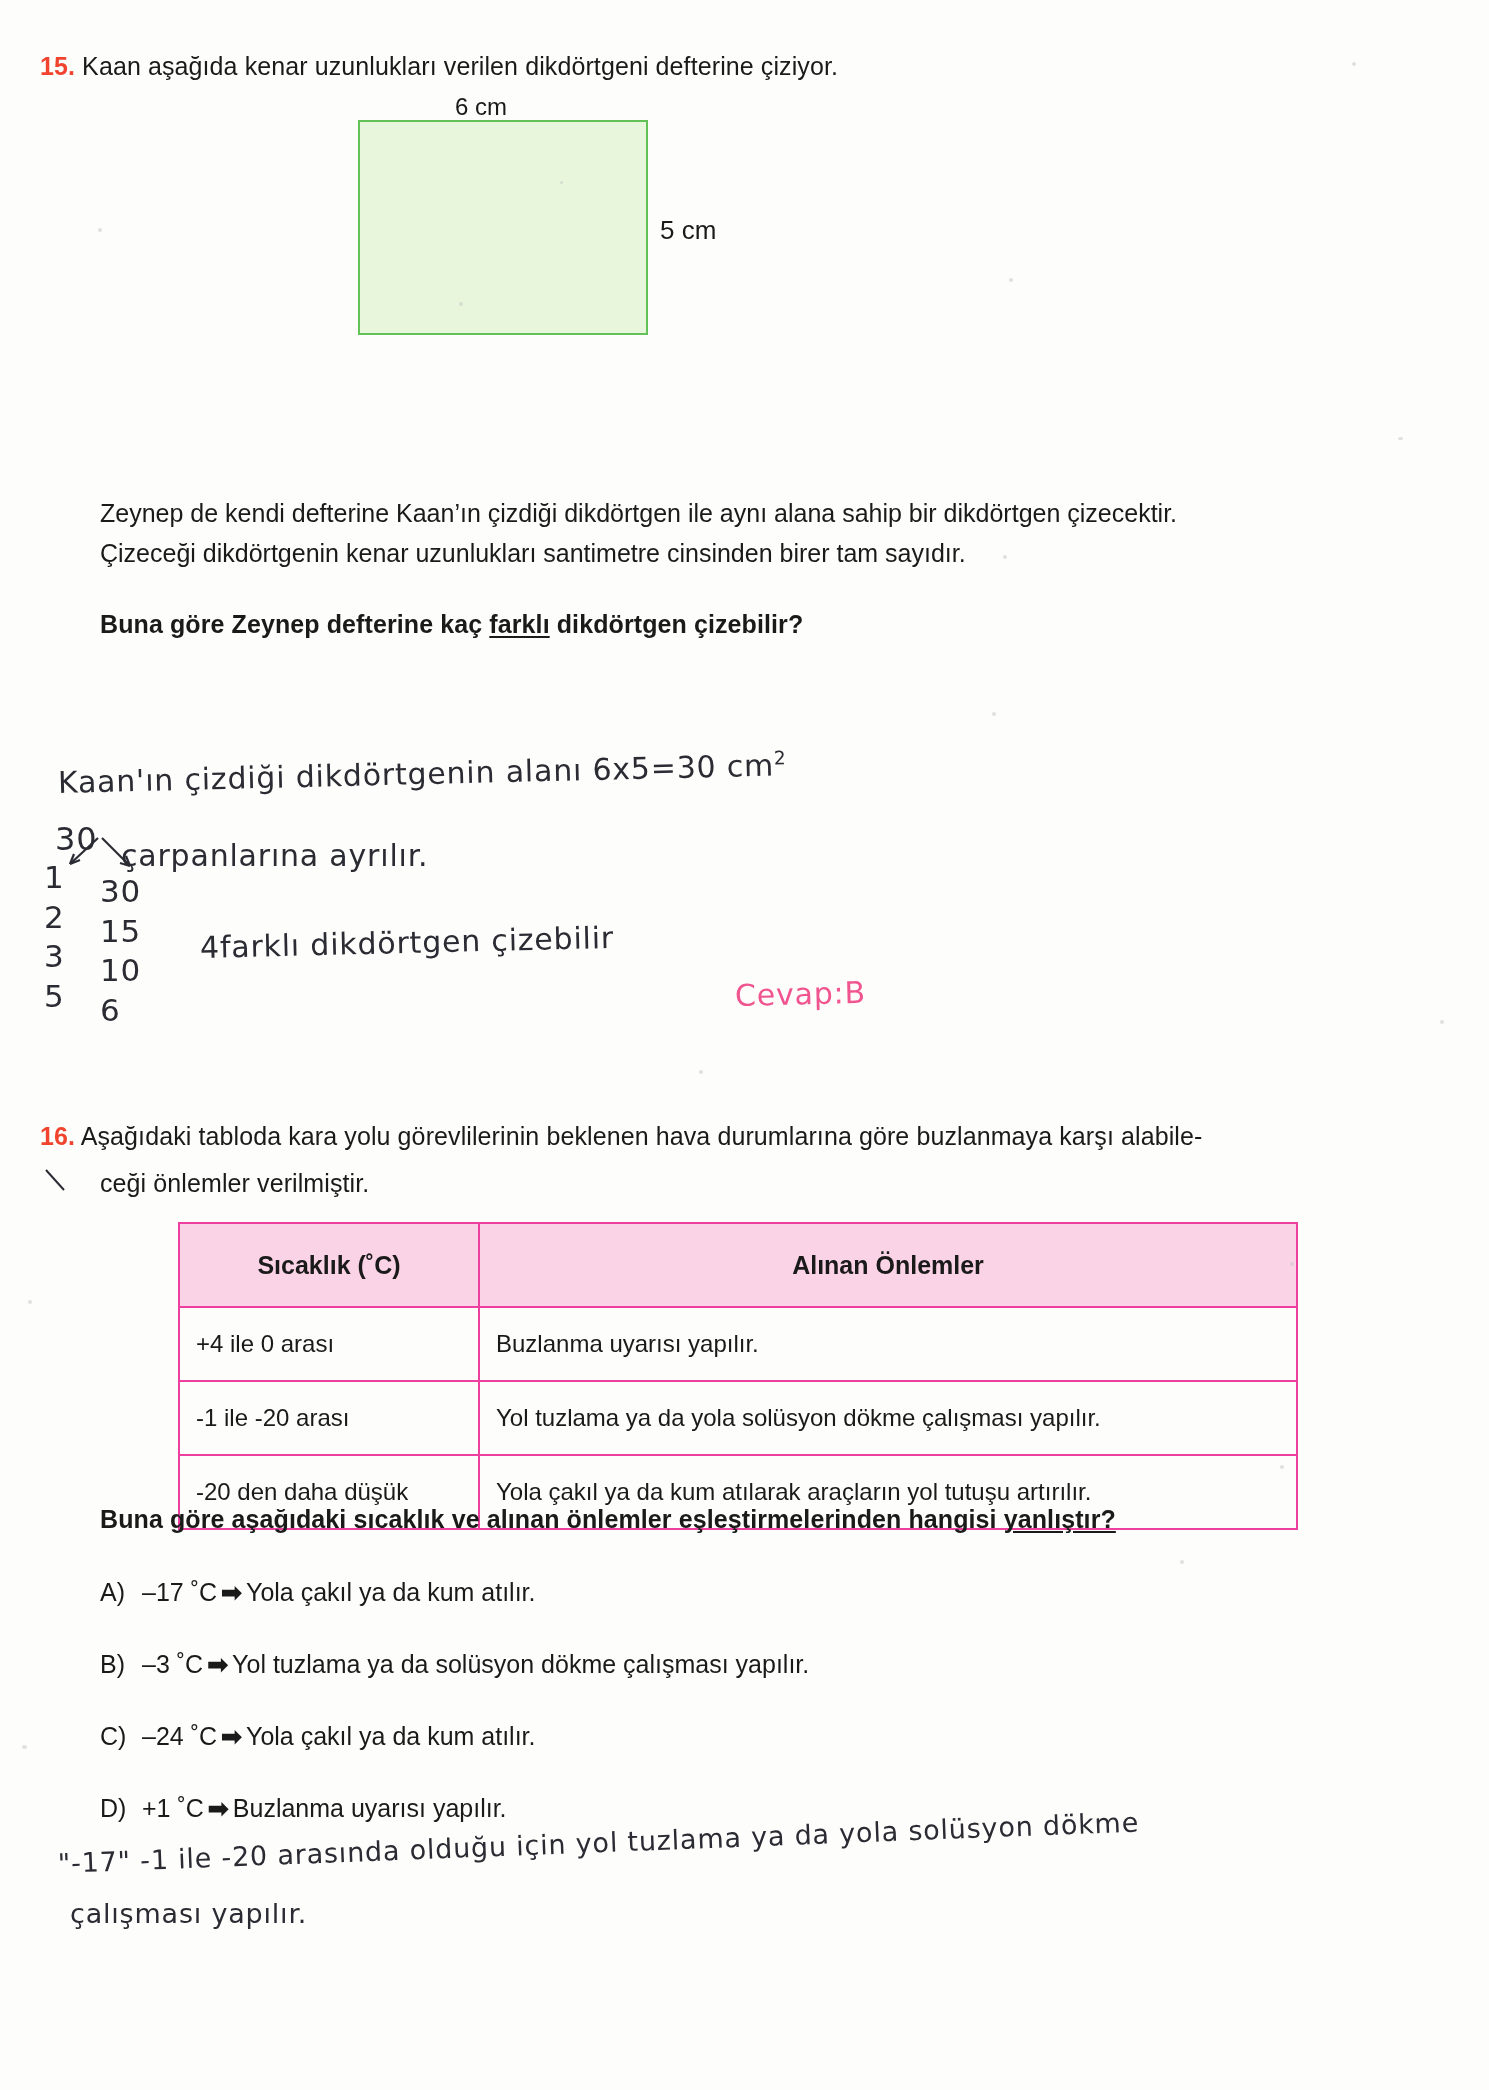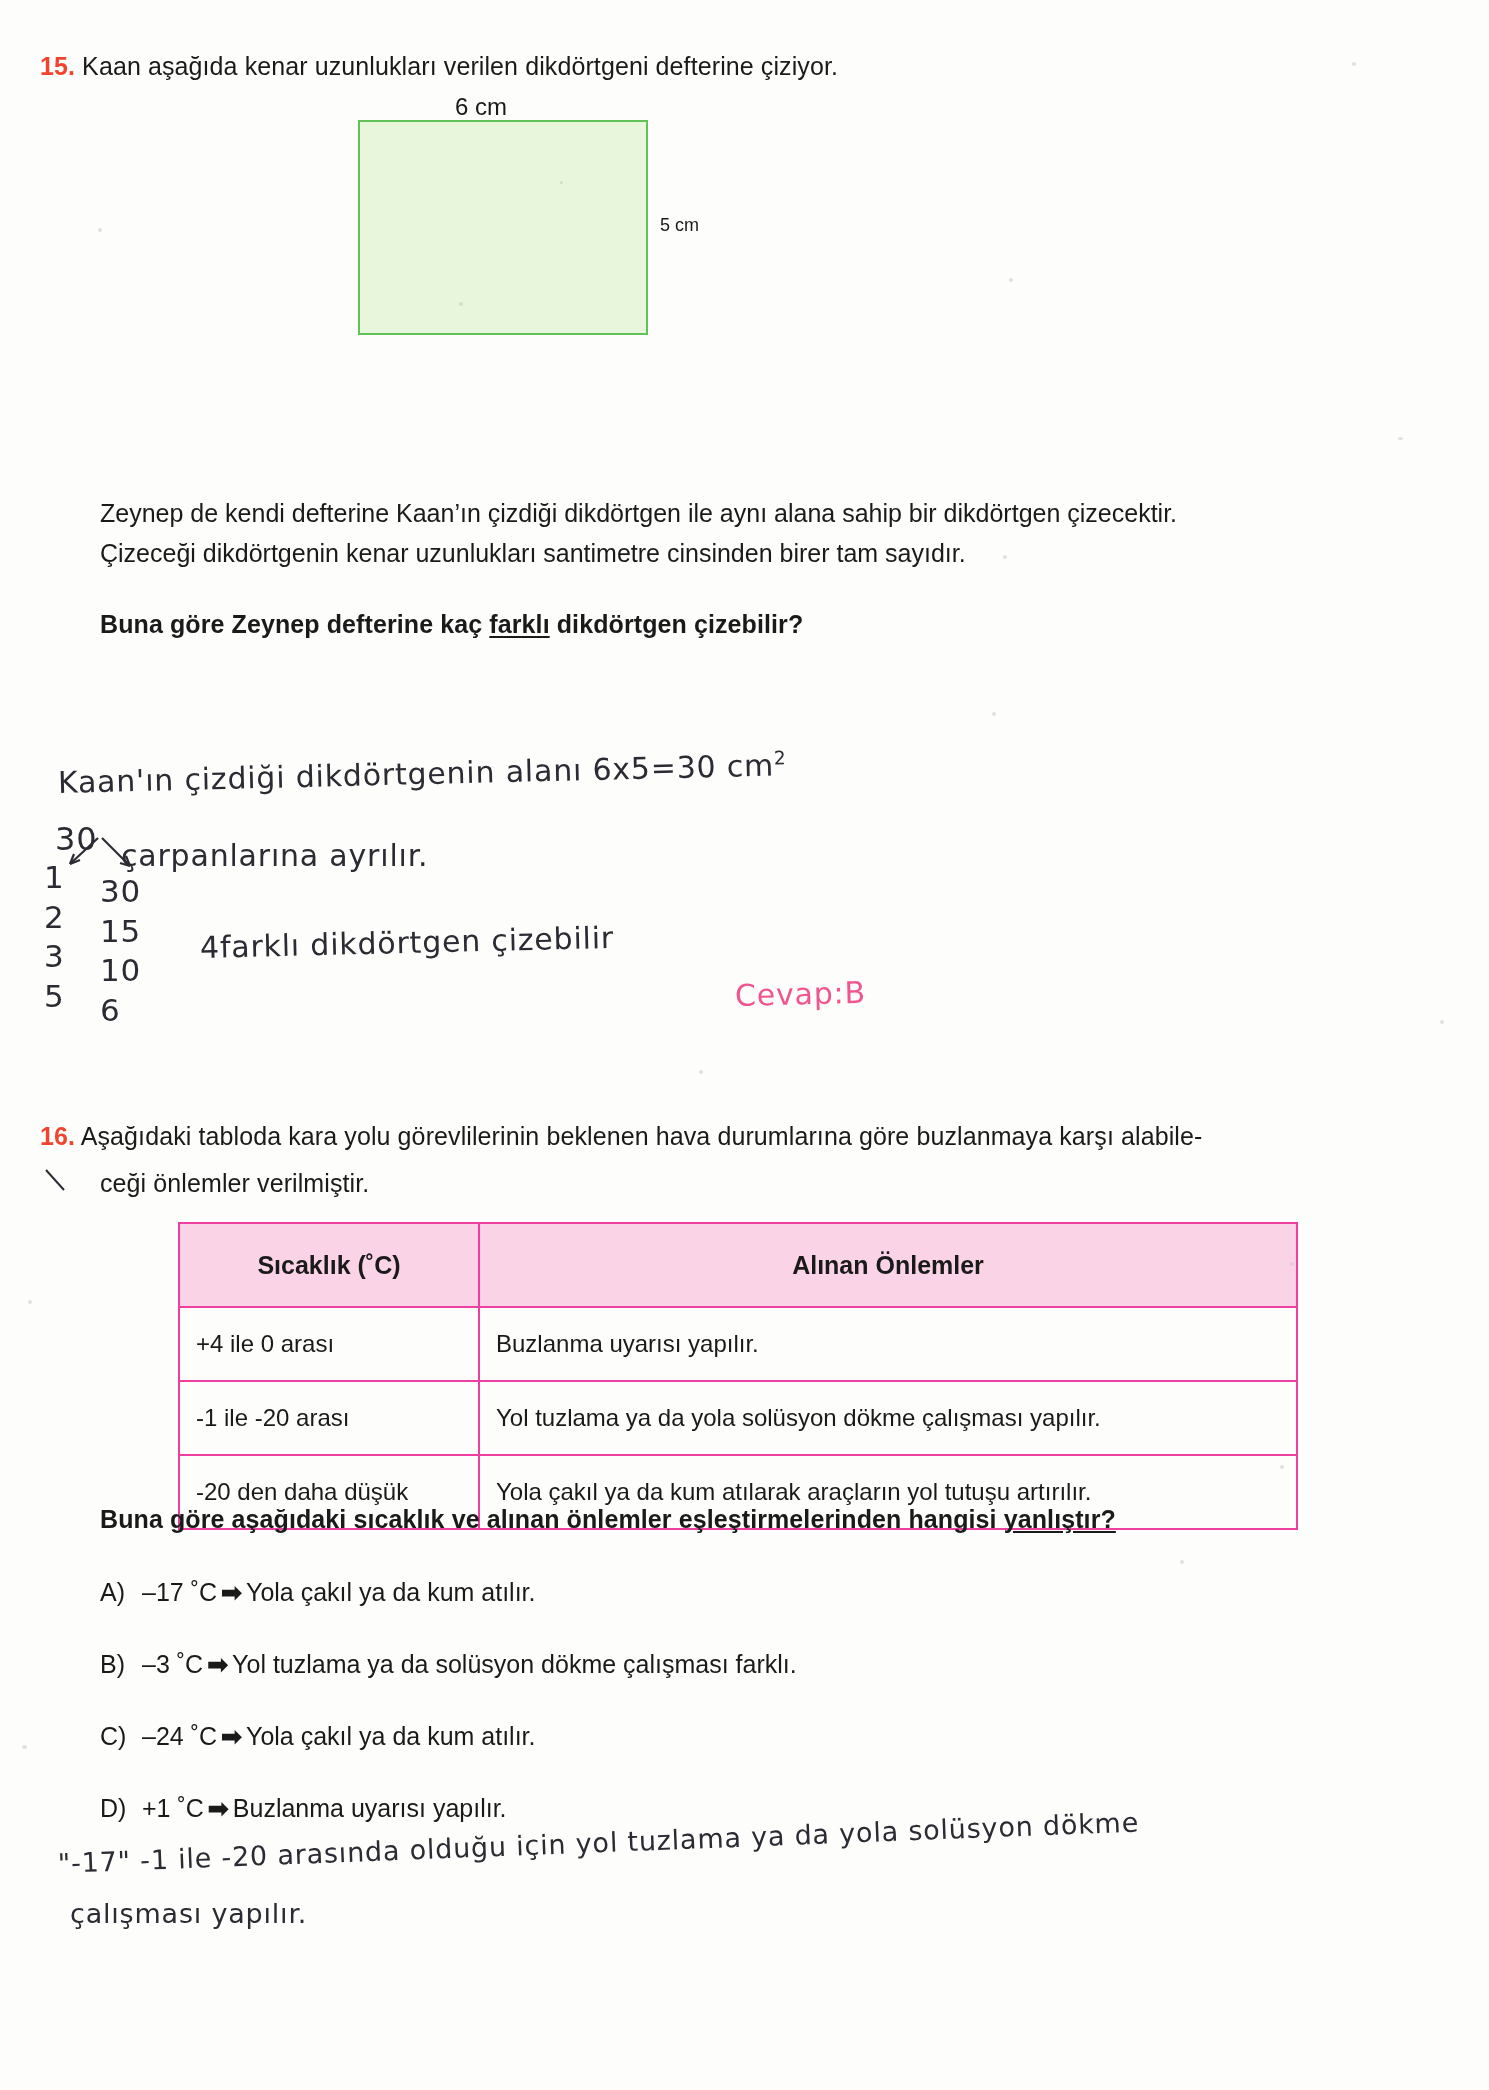--- a/index.html
+++ b/index.html
@@ -82,21 +82,21 @@
   #rect-top-label {
     position: absolute;
     left: 455px;
     top: 93px;
     font-size: 24px;
   }
   #rect-right-label {
     position: absolute;
     left: 660px;
     top: 215px;
-    font-size: 18px;
+    font-size: 26px;
   }
 
   
   #measures-table {
     position: absolute;
     left: 178px;
     top: 1222px;
     width: 1120px;
     border-collapse: collapse;
     font-size: 24px;
@@ -240,21 +240,21 @@
   </table>
 
   <div class="bold-q" style="left:100px; top:1505px;">
     <span>Buna göre aşağıdaki sıcaklık ve alınan önlemler eşleştirmelerinden hangisi </span><span class="u">yanlıştır?</span>
   </div>
 
   <div class="opt-line" style="left:100px; top:1578px;">
     <span class="lbl">A)</span><span>–17 ˚C</span><span class="arrow">➡</span><span>Yola çakıl ya da kum atılır.</span>
   </div>
   <div class="opt-line" style="left:100px; top:1650px;">
-    <span class="lbl">B)</span><span>–3 ˚C</span><span class="arrow">➡</span><span>Yol tuzlama ya da solüsyon dökme çalışması farklı.</span>
+    <span class="lbl">B)</span><span>–3 ˚C</span><span class="arrow">➡</span><span>Yol tuzlama ya da solüsyon dökme çalışması yapılır.</span>
   </div>
   <div class="opt-line" style="left:100px; top:1722px;">
     <span class="lbl">C)</span><span>–24 ˚C</span><span class="arrow">➡</span><span>Yola çakıl ya da kum atılır.</span>
   </div>
   <div class="opt-line" style="left:100px; top:1794px;">
     <span class="lbl">D)</span><span>+1 ˚C</span><span class="arrow">➡</span><span>Buzlanma uyarısı yapılır.</span>
   </div>
 
   <div class="hand small tilt2" style="left:58px; top:1848px;">"-17" -1 ile -20 arasında olduğu için yol tuzlama ya da yola solüsyon dökme</div>
   <div class="hand small" style="left:70px; top:1898px;">çalışması yapılır.</div>

